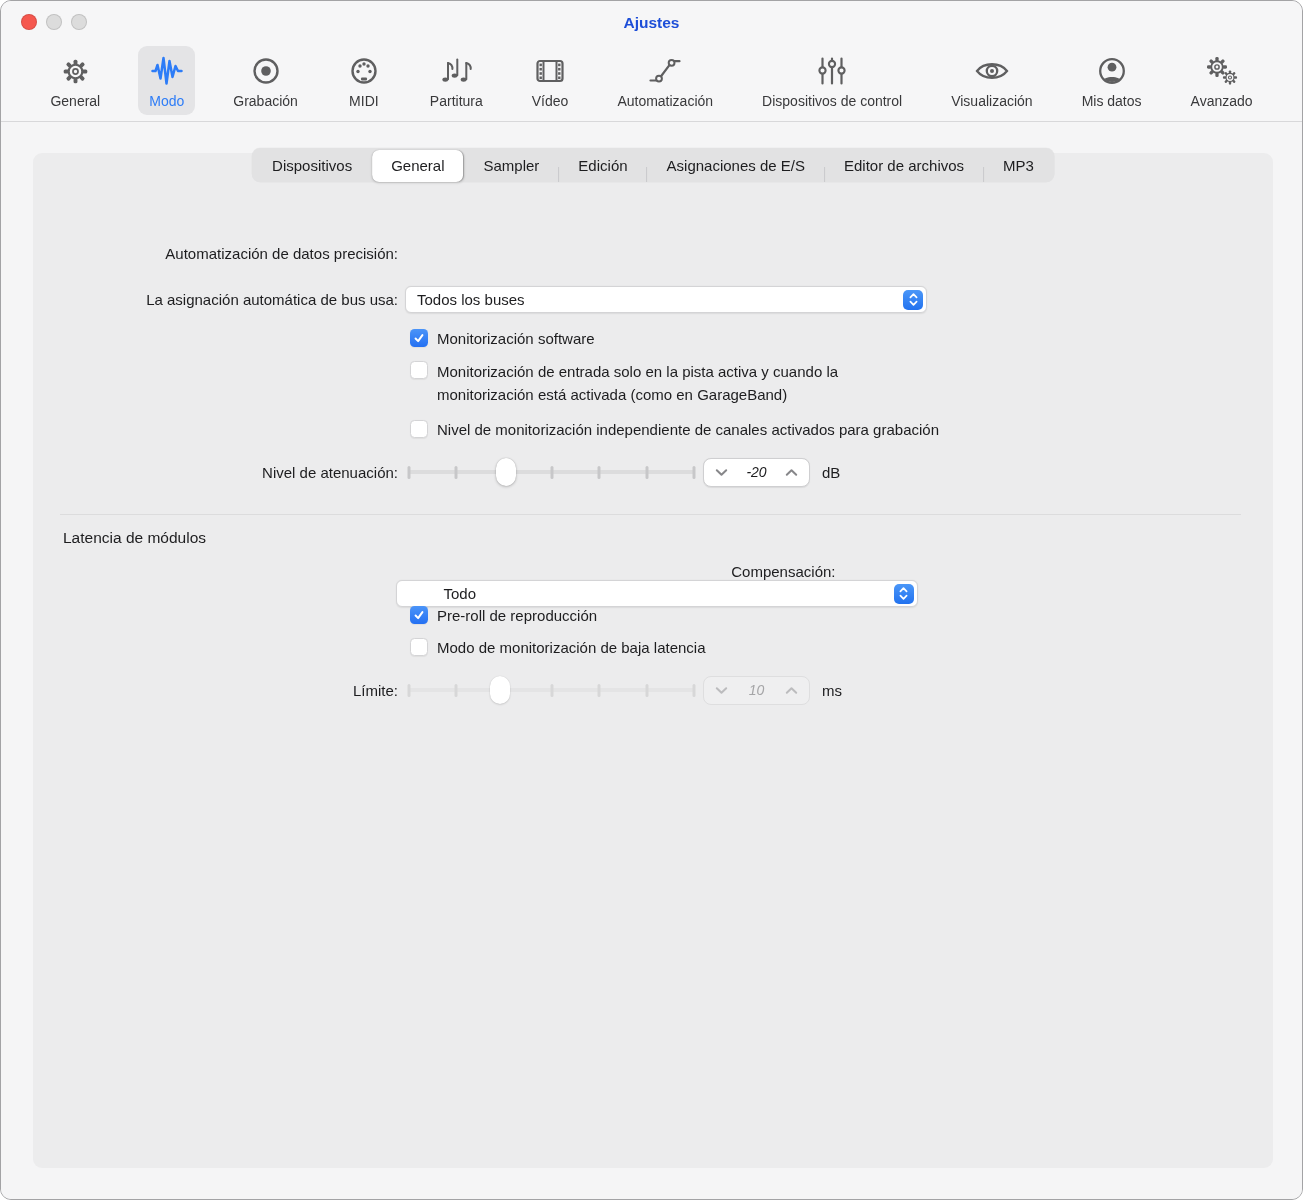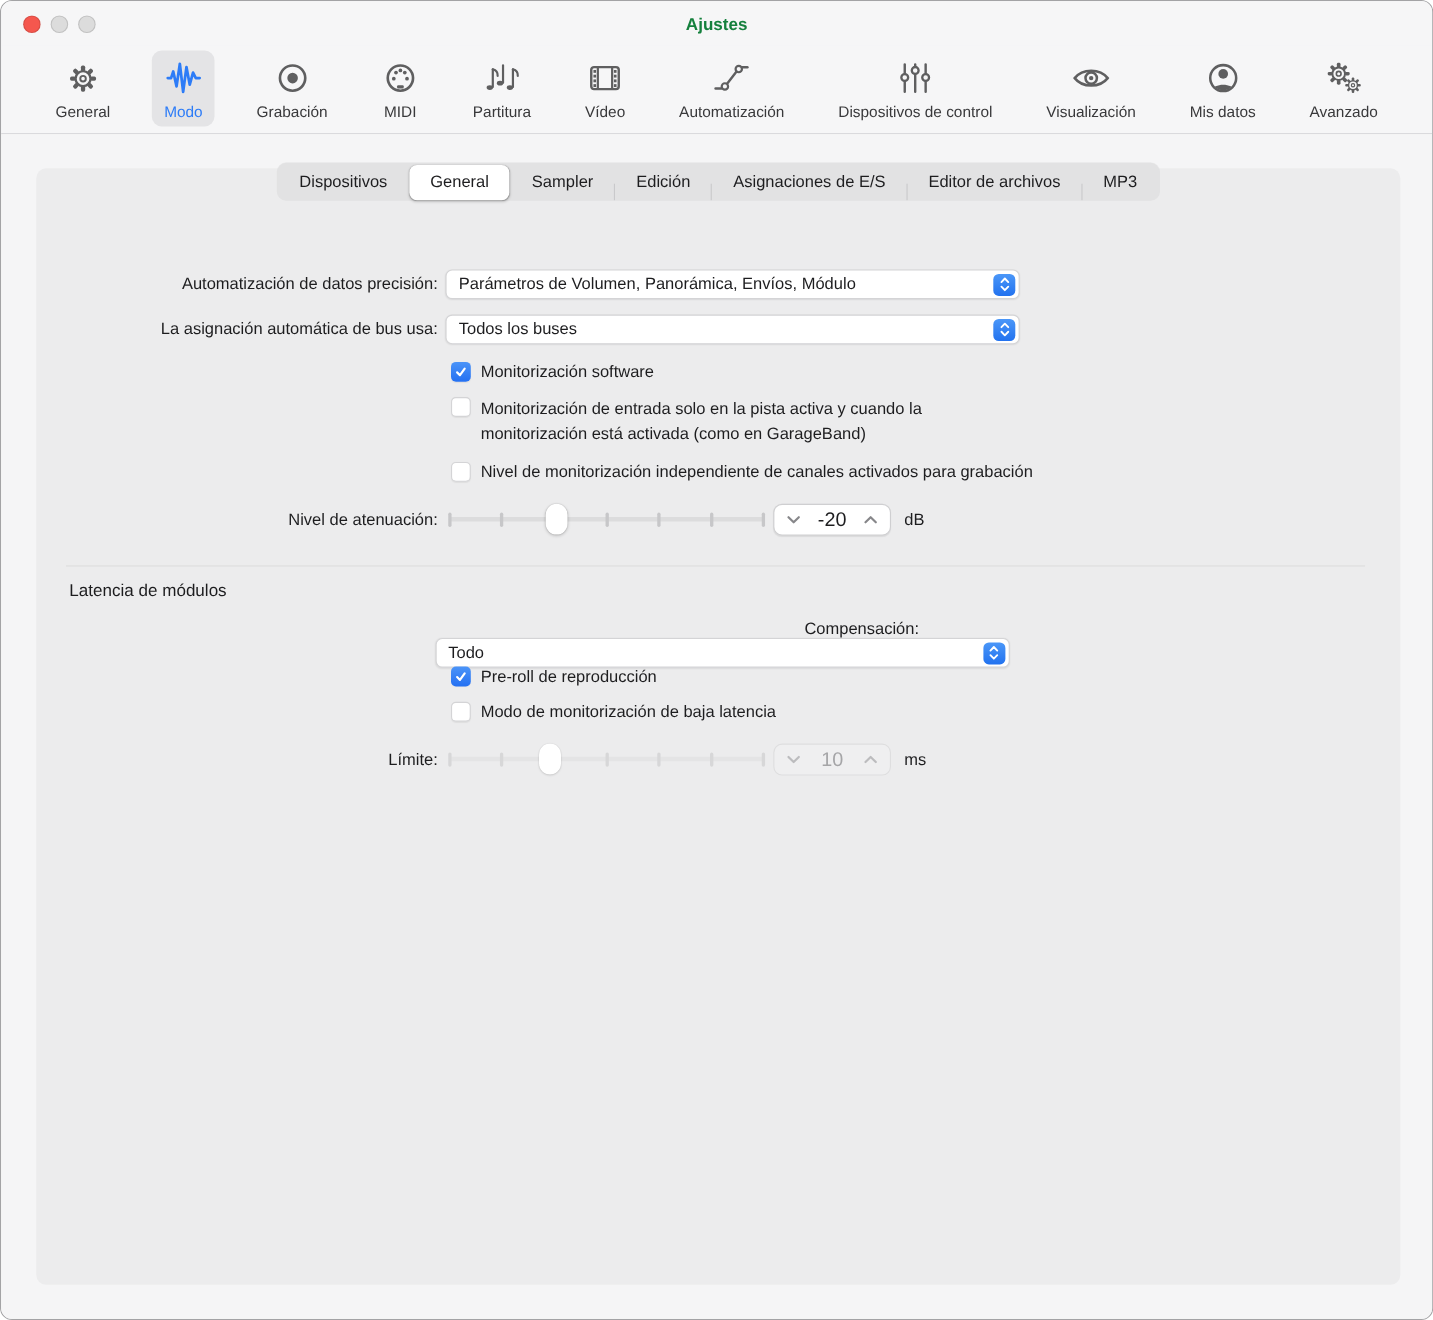--- a/index.html
+++ b/index.html
@@ -4,21 +4,21 @@
 <style>
   html,body{margin:0;padding:0;background:#ffffff;font-family:"Liberation Sans",sans-serif;}
   *{box-sizing:border-box;}
   .window{position:relative;width:1303px;height:1200px;border:1px solid #a3a3a5;border-radius:11px;overflow:hidden;background:#f5f5f6;}
   
   .titlebar{position:relative;height:40px;background:#f6f6f7;}
   .traffic{position:absolute;left:20px;top:13px;display:flex;gap:9px;}
   .tl{width:16px;height:16px;border-radius:50%;border:0.5px solid rgba(0,0,0,0.12);}
   .tl.red{background:#f5574e;}
   .tl.gray{background:#dcdcdc;}
-  .win-title{position:absolute;left:0;right:0;top:0;height:40px;line-height:44px;text-align:center;font-size:15.5px;font-weight:700;color:#15803d;}
+  .win-title{position:absolute;left:0;right:0;top:0;height:40px;line-height:44px;text-align:center;font-size:15.5px;font-weight:700;color:#1d4ed8;}
   .toolbar{height:81px;background:#f6f6f7;border-bottom:1px solid #d8d8da;display:flex;justify-content:center;align-items:flex-start;gap:27px;padding-top:5px;}
   .tb-item{display:flex;flex-direction:column;align-items:center;gap:4px;padding:7px 11px 6px;border-radius:9px;cursor:default;}
   .tb-item.selected{background:#e4e4e6;}
   .tb-icon{height:36px;display:flex;align-items:center;justify-content:center;color:#5f5f60;}
   .tb-item.selected .tb-icon{color:#2d7cf7;}
   .tb-label{font-size:14px;color:#39393b;white-space:nowrap;}
   .tb-item.selected .tb-label{color:#2d7cf7;}
   
   .win-body{position:relative;height:1077px;background:#f5f5f6;}
   .panel{position:absolute;left:32px;top:31px;width:1240px;height:1015px;background:#ececed;border-radius:9px;}
@@ -43,21 +43,21 @@
   
   .slider{position:relative;width:287px;height:28px;flex:none;}
   .slider .track{position:absolute;left:0;right:0;top:12px;height:4px;border-radius:2px;background:#dcdcdd;}
   .slider .tick{position:absolute;top:7.5px;width:3px;height:13px;border-radius:1.5px;background:#c7c7c9;transform:translateX(-50%);}
   .slider .thumb{position:absolute;top:0;width:20px;height:28px;border-radius:10px;background:#ffffff;box-shadow:0 0 1px rgba(0,0,0,0.28),0 1px 3px rgba(0,0,0,0.22);}
   .slider.disabled .track{background:#e4e4e5;}
   .slider.disabled .tick{background:#d7d7d8;}
   .slider.disabled .thumb{box-shadow:0 0 1px rgba(0,0,0,0.18),0 1px 2px rgba(0,0,0,0.12);}
   
   .stepper{width:107px;height:29px;flex:none;margin-left:8px;border-radius:8px;background:#ffffff;border:1px solid #cfcfd1;box-shadow:0 0.5px 1px rgba(0,0,0,0.08);display:flex;align-items:center;justify-content:space-between;padding:0 11px;}
-  .stepper .stval{font-size:18px;color:#1d1d1f;}
+  .stepper .stval{font-size:14px;color:#1d1d1f;font-style:italic;}
   .stepper.disabled{background:#efeff0;border-color:#dededf;box-shadow:none;}
   .stepper.disabled .stval{color:#a5a5a7;text-align:center;}
   .unit{font-size:15px;color:#1d1d1f;margin-left:12px;}
   .divider{position:absolute;left:27px;right:32px;height:1px;background:#dcdcdd;}
   .section-title{position:absolute;left:30px;font-size:15.5px;font-weight:400;color:#1d1d1f;}
   svg{display:block;}
 </style>
 </head>
 <body>
 
@@ -233,28 +233,20 @@
         <div class="tab">Asignaciones de E/S</div>
         <div class="tab-sep"></div>
         <div class="tab">Editor de archivos</div>
         <div class="tab-sep"></div>
         <div class="tab">MP3</div>
       </div>
 
 
       <div class="row" style="top:92px;">
         <span class="rlabel">Automatización de datos precisión:</span>
-        <div class="popup" style="margin-left:7px;">
-          <span class="popup-value">Parámetros de Volumen, Panorámica, Envíos, Módulo</span>
-          <span class="popup-btn">
-            <svg width="11" height="15" viewBox="0 0 11 15">
-                <path d="M2.4 5.4 L5.5 2.2 L8.6 5.4 M2.4 9.6 L5.5 12.8 L8.6 9.6" fill="none" stroke="#ffffff" stroke-width="1.7" stroke-linecap="round" stroke-linejoin="round"></path>
-              </svg>
-          </span>
-        </div>
       </div>
 
       <div class="row" style="top:133px;">
         <span class="rlabel">La asignación automática de bus usa:</span>
         <div class="popup" style="margin-left:7px;">
           <span class="popup-value">Todos los buses</span>
           <span class="popup-btn">
             <svg width="11" height="15" viewBox="0 0 11 15">
                 <path d="M2.4 5.4 L5.5 2.2 L8.6 5.4 M2.4 9.6 L5.5 12.8 L8.6 9.6" fill="none" stroke="#ffffff" stroke-width="1.7" stroke-linecap="round" stroke-linejoin="round"></path>
               </svg>
@@ -306,21 +298,21 @@
         </div>
         <span class="unit">dB</span>
       </div>
 
       <div class="divider" style="top:361px;"></div>
 
       <div class="section-title" style="top:376px;">Latencia de módulos</div>
 
       <div class="row" style="top:410px;flex-direction:column;">
         <span class="rlabel">Compensación:</span>
-        <div class="popup" style="margin-left:7px;">
+        <div class="popup" style="margin-left:7px;padding-left:36px;">
           <span class="popup-value">Todo</span>
           <span class="popup-btn">
             <svg width="11" height="15" viewBox="0 0 11 15">
                 <path d="M2.4 5.4 L5.5 2.2 L8.6 5.4 M2.4 9.6 L5.5 12.8 L8.6 9.6" fill="none" stroke="#ffffff" stroke-width="1.7" stroke-linecap="round" stroke-linejoin="round"></path>
               </svg>
           </span>
         </div>
       </div>
 
       <div class="cbrow" style="top:452px;">

